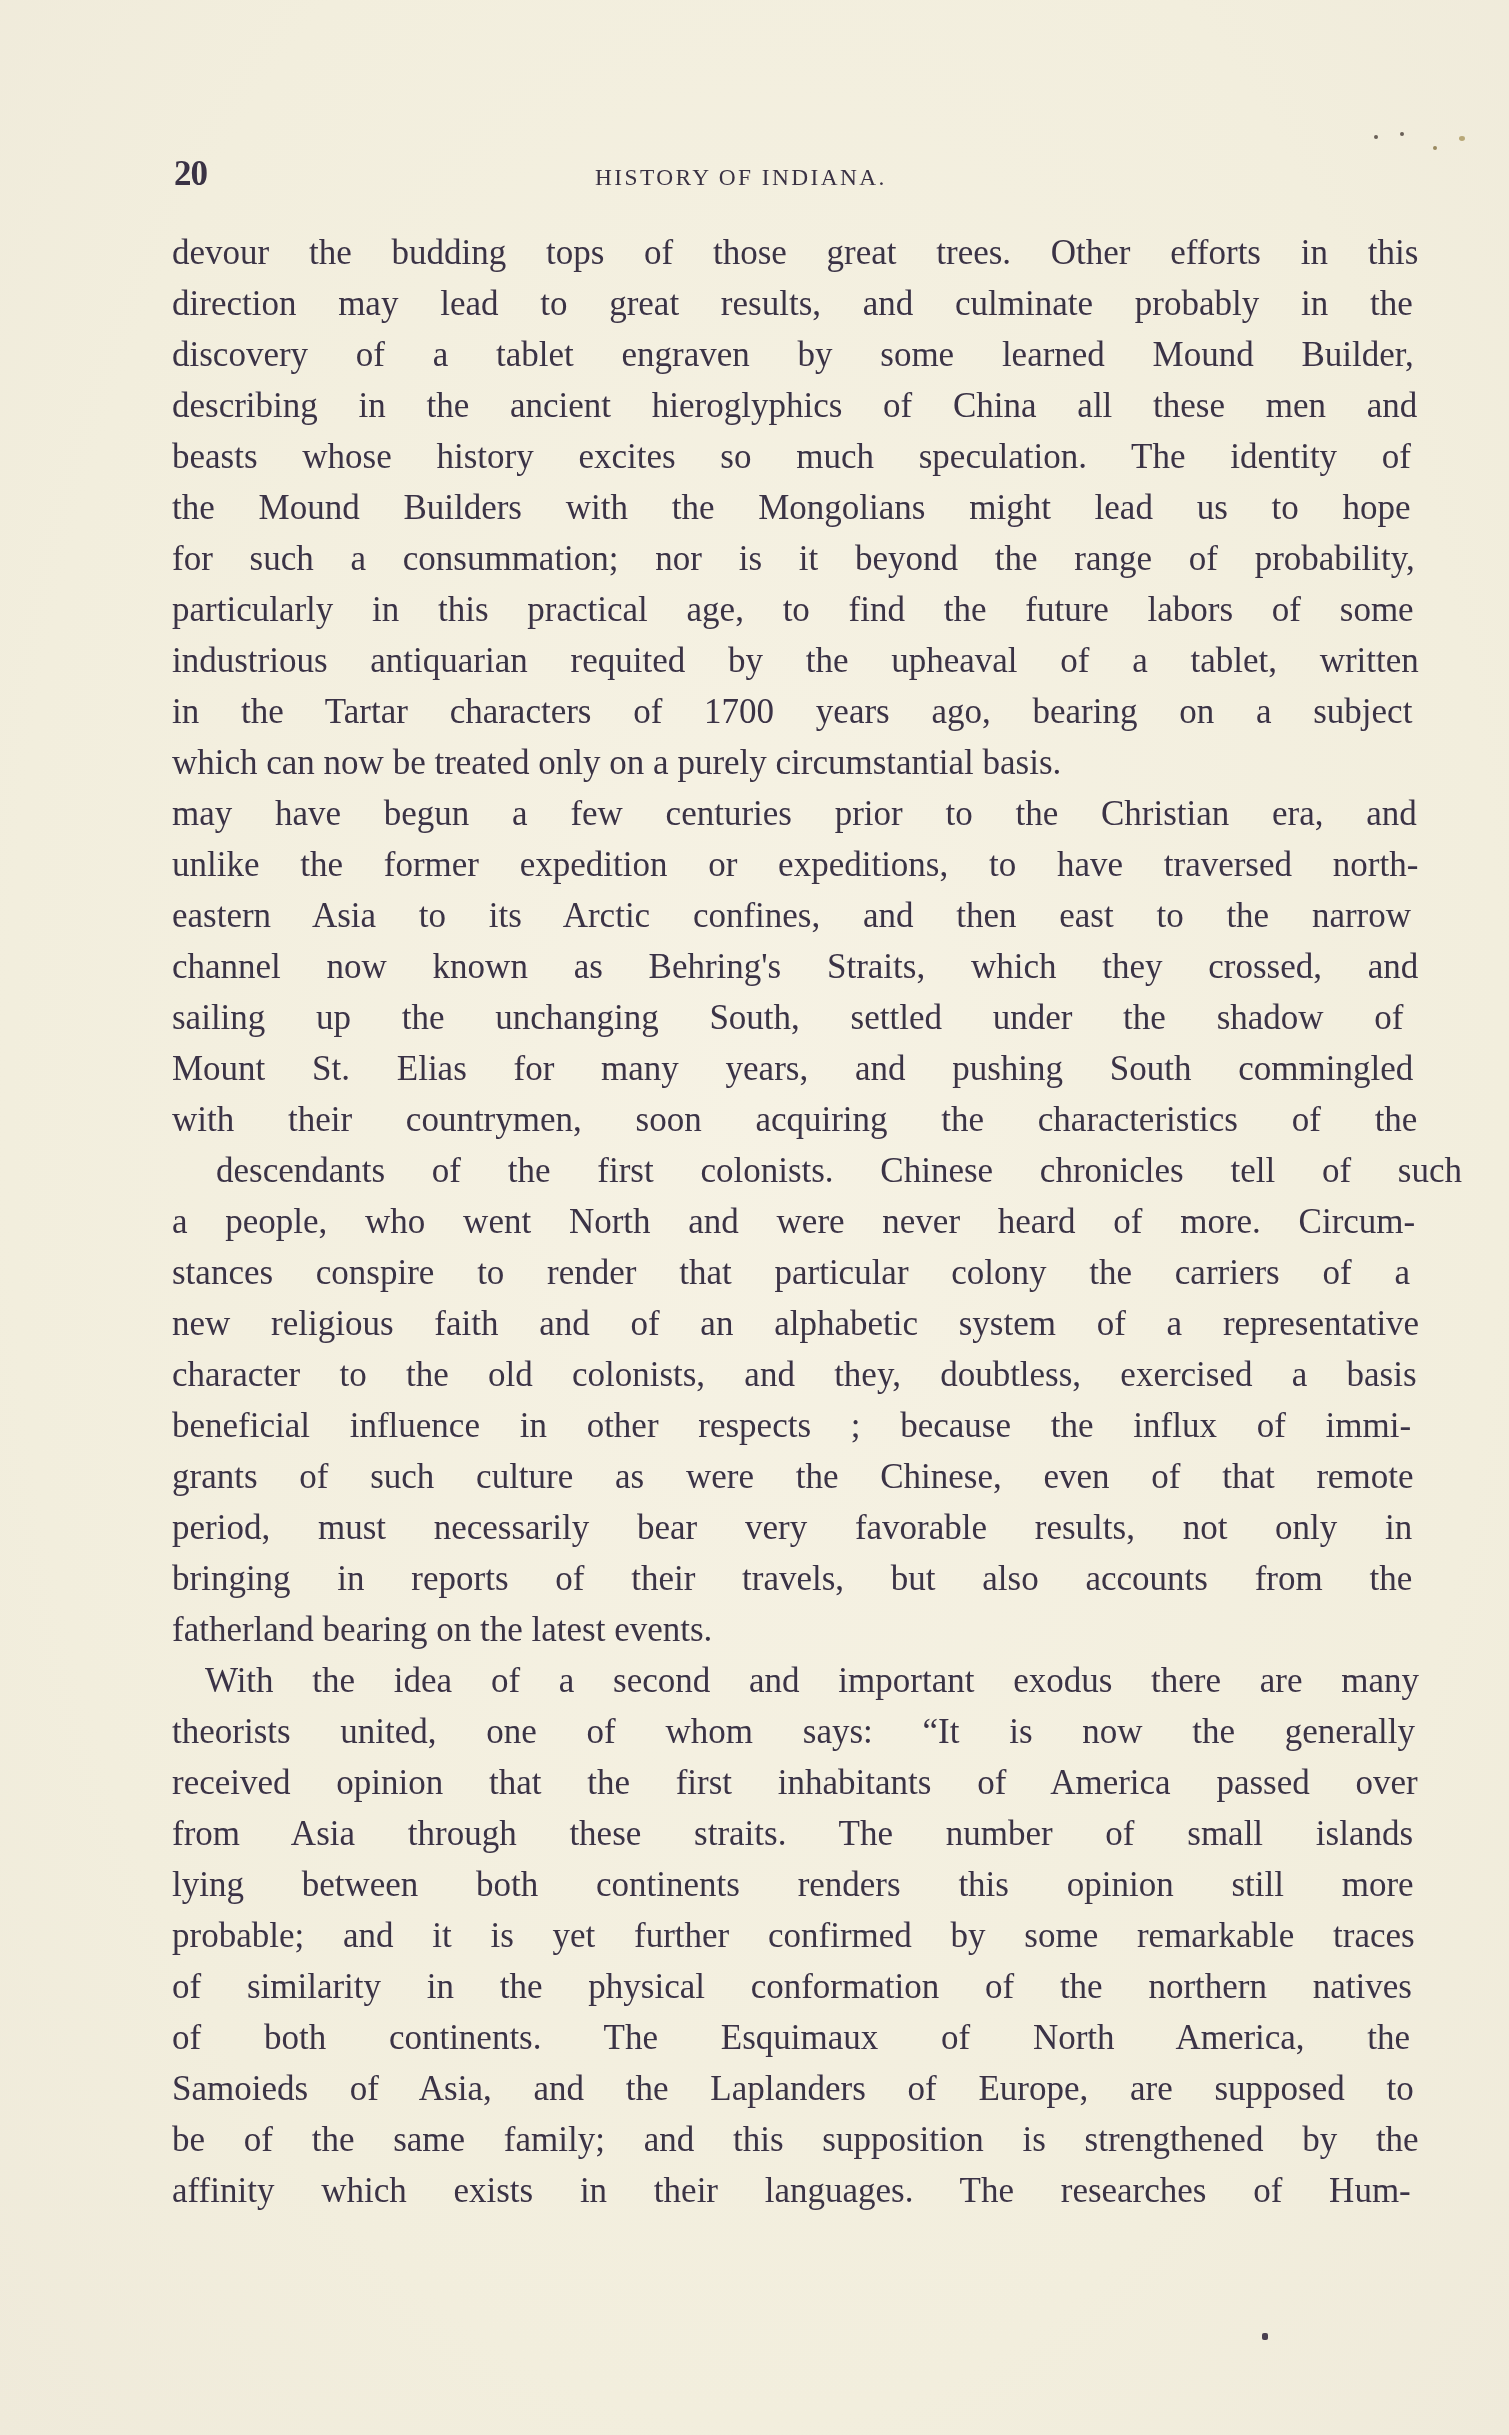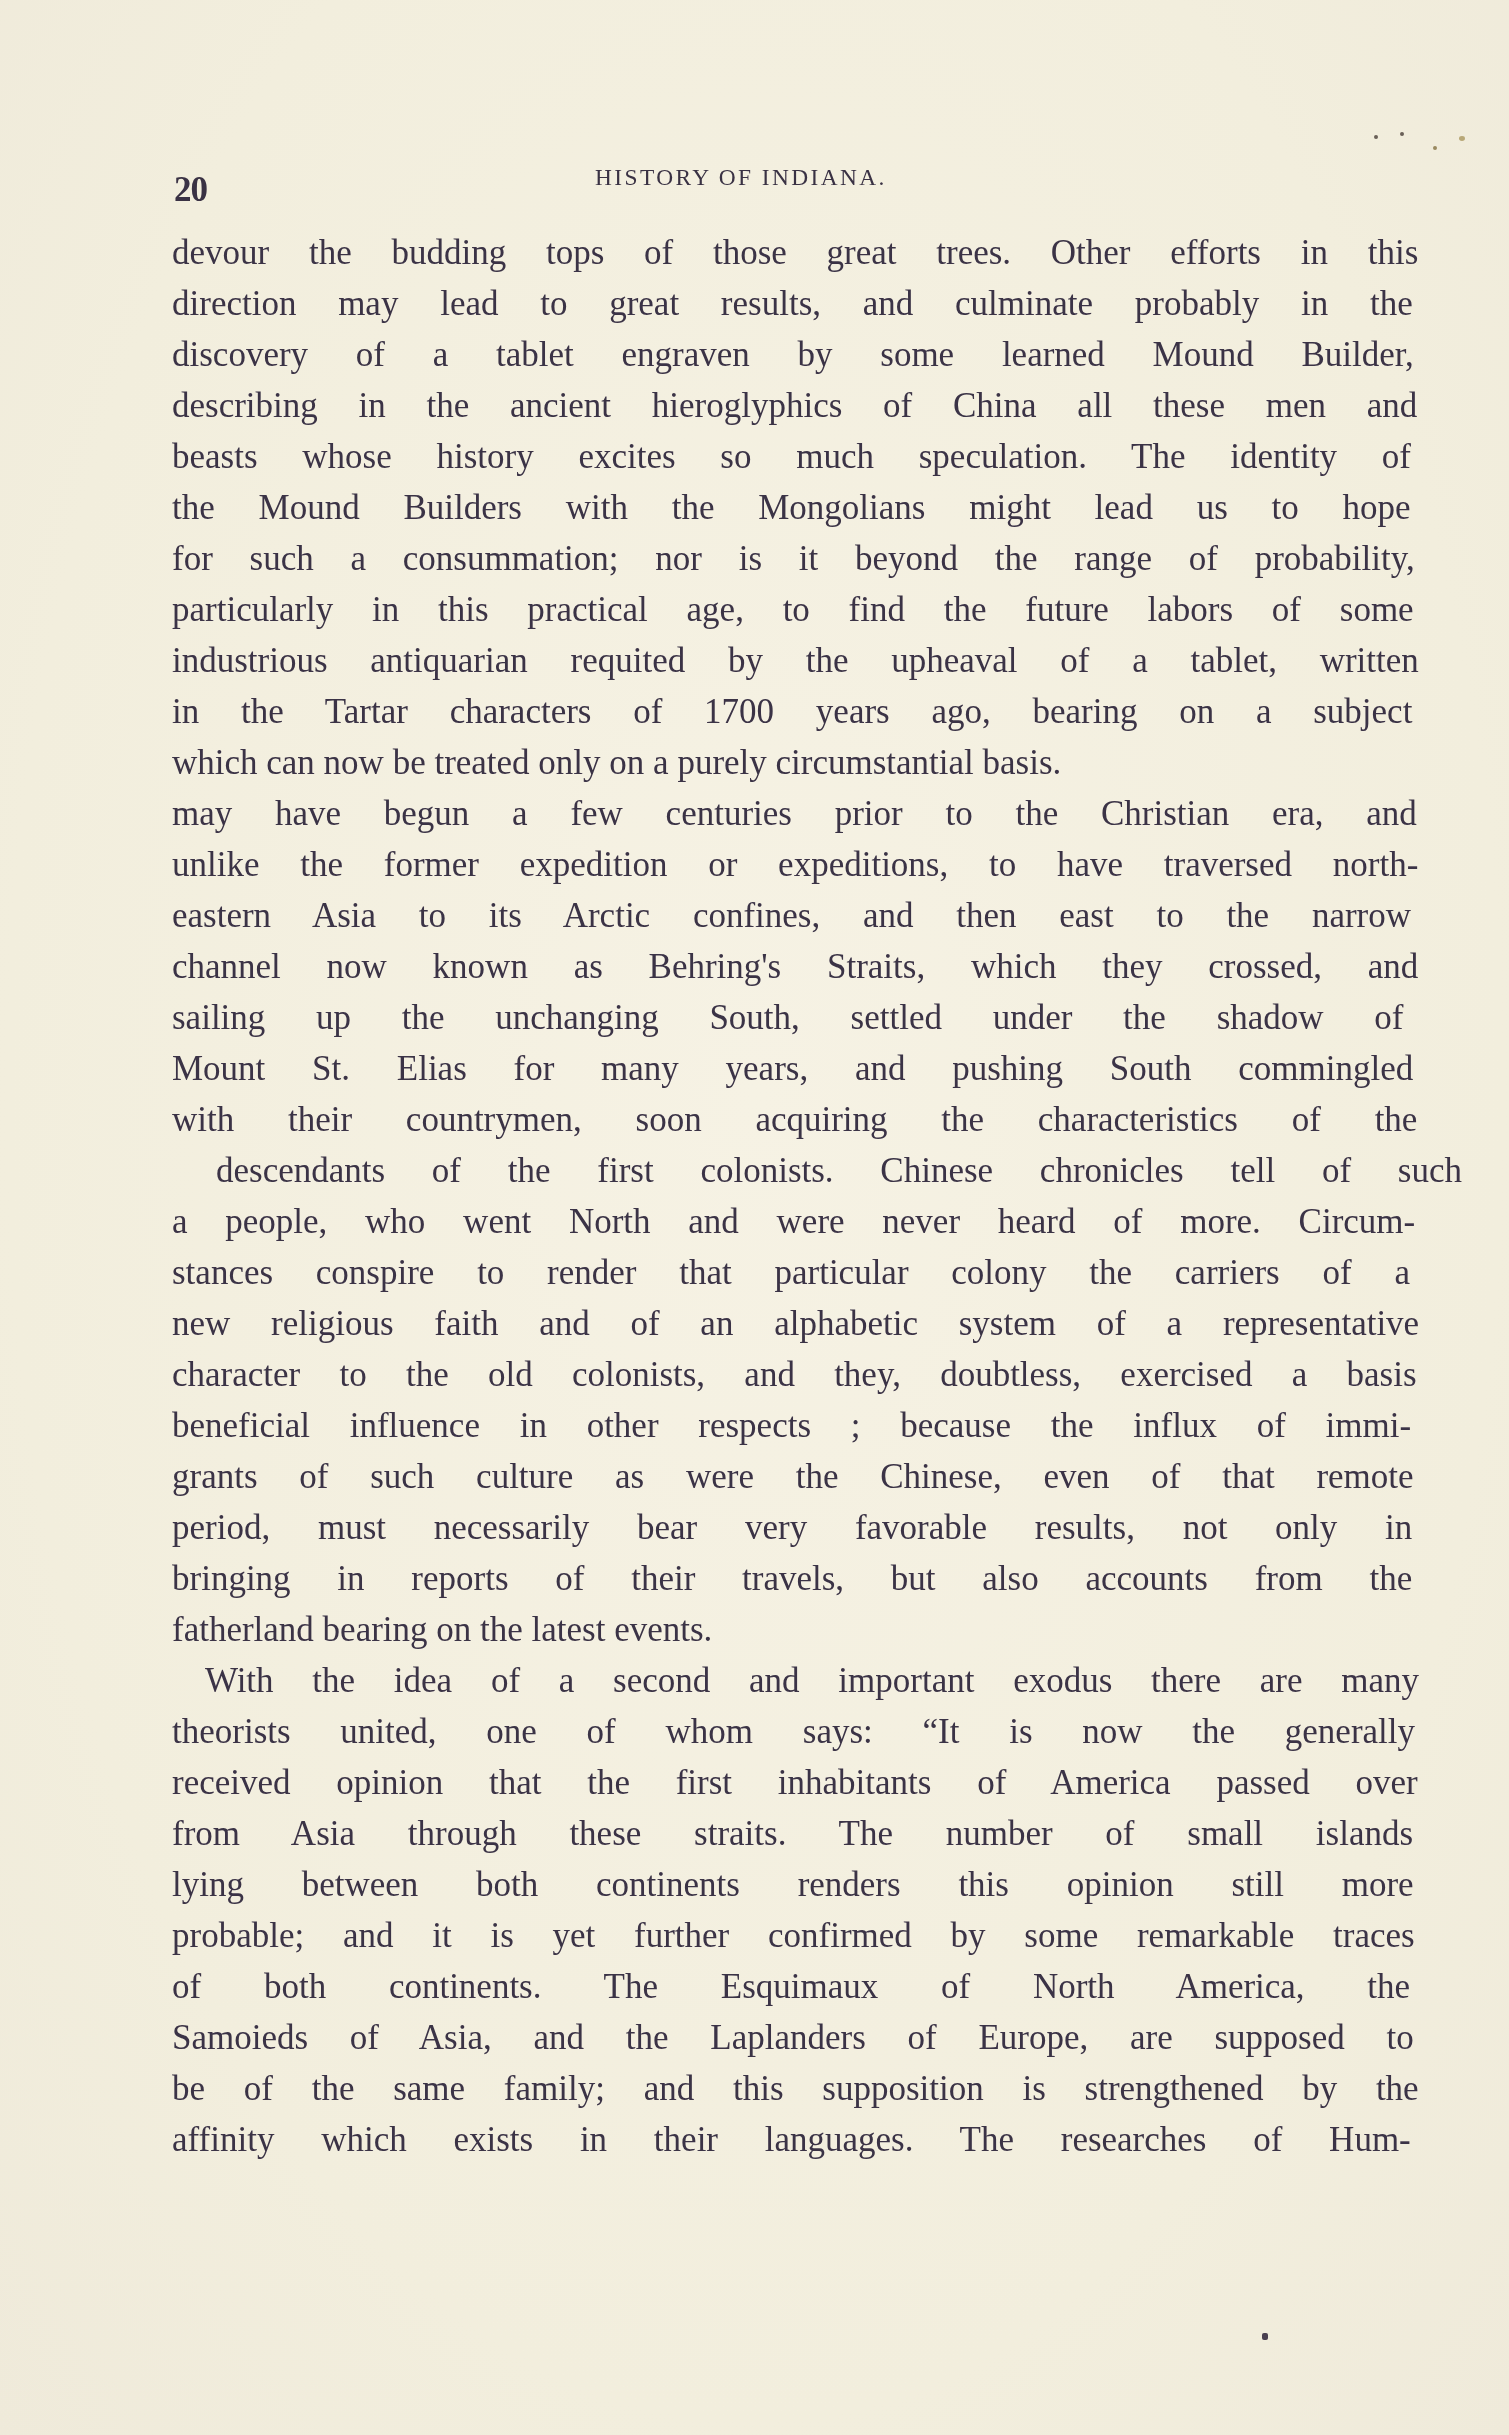--- a/index.html
+++ b/index.html
@@ -25,21 +25,21 @@
     .header {
       position: absolute;
       top: 154px;
       left: 174px;
       width: 1229px;
       height: 49px;
     }
     .page-number {
       position: absolute;
       left: 0;
-      top: 16px;
+      top: 0;
       font-family: "Liberation Serif", serif;
       font-size: 35px;
       font-weight: bold;
       color: #3a3244;
       letter-spacing: -1px;
     }
     .running-head {
       position: absolute;
       left: 421px;
       top: 9.8px;
@@ -148,20 +148,21 @@
       <span class="line last">fatherland bearing on the latest events.</span>
     </div>
 
     <div>
       <span class="line indent" style="display: block; white-space: nowrap; word-spacing: 30px; text-align: center; text-align-last: left;">With the idea of a second and important exodus there are many</span>
       <span class="line" style="display: block; white-space: nowrap; word-spacing: 41px; text-align: left; text-align-last: left;">theorists united, one of whom says: “It is now the generally</span>
       <span class="line" style="display: block; white-space: nowrap; word-spacing: 37px; text-align: left; text-align-last: left;">received opinion that the first inhabitants of America passed over</span>
       <span class="line" style="display: block; white-space: nowrap; word-spacing: 44px; text-align: left; text-align-last: left;">from Asia through these straits. The number of small islands</span>
       <span class="line" style="display: block; white-space: nowrap; word-spacing: 49px; text-align: left; text-align-last: left;">lying between both continents renders this opinion still more</span>
       <span class="line" style="display: block; white-space: nowrap; word-spacing: 30px; text-align: left; text-align-last: left;">probable; and it is yet further confirmed by some remarkable traces</span>
+      <span class="line" style="display: block; white-space: nowrap; word-spacing: 37px; text-align: left; text-align-last: left;">of similarity in the physical conformation of the northern natives</span>
       <span class="line" style="display: block; white-space: nowrap; word-spacing: 54px; text-align: left; text-align-last: left;">of both continents. The Esquimaux of North America, the</span>
       <span class="line" style="display: block; white-space: nowrap; word-spacing: 33px; text-align: left; text-align-last: left;">Samoieds of Asia, and the Laplanders of Europe, are supposed to</span>
       <span class="line" style="display: block; white-space: nowrap; word-spacing: 30px; text-align: left; text-align-last: left;">be of the same family; and this supposition is strengthened by the</span>
       <span class="line" style="display: block; white-space: nowrap; word-spacing: 38px; text-align: left; text-align-last: left;">affinity which exists in their languages. The researches of Hum-</span>
     </div>
   </div>
 
   <span class="footer-mark"></span>
 </div>
 

